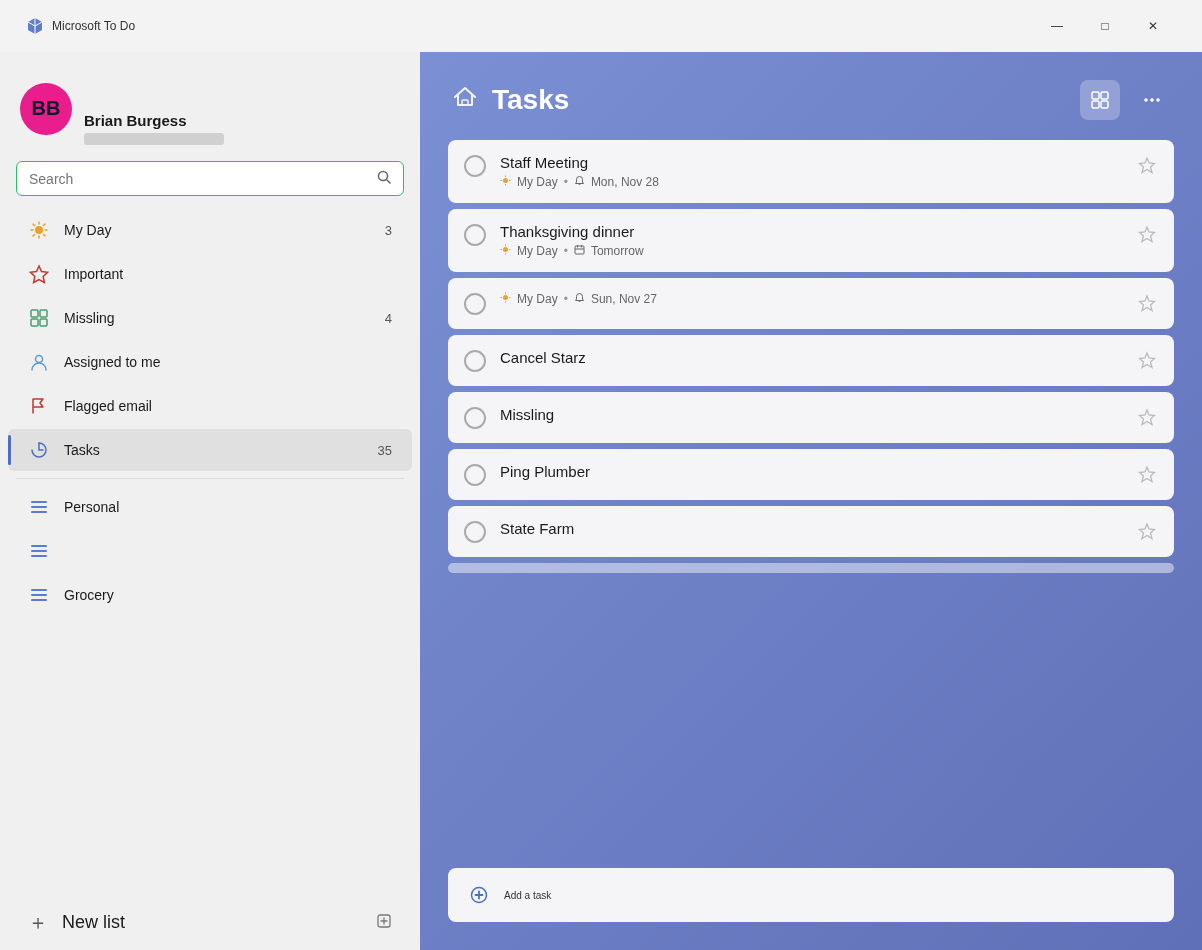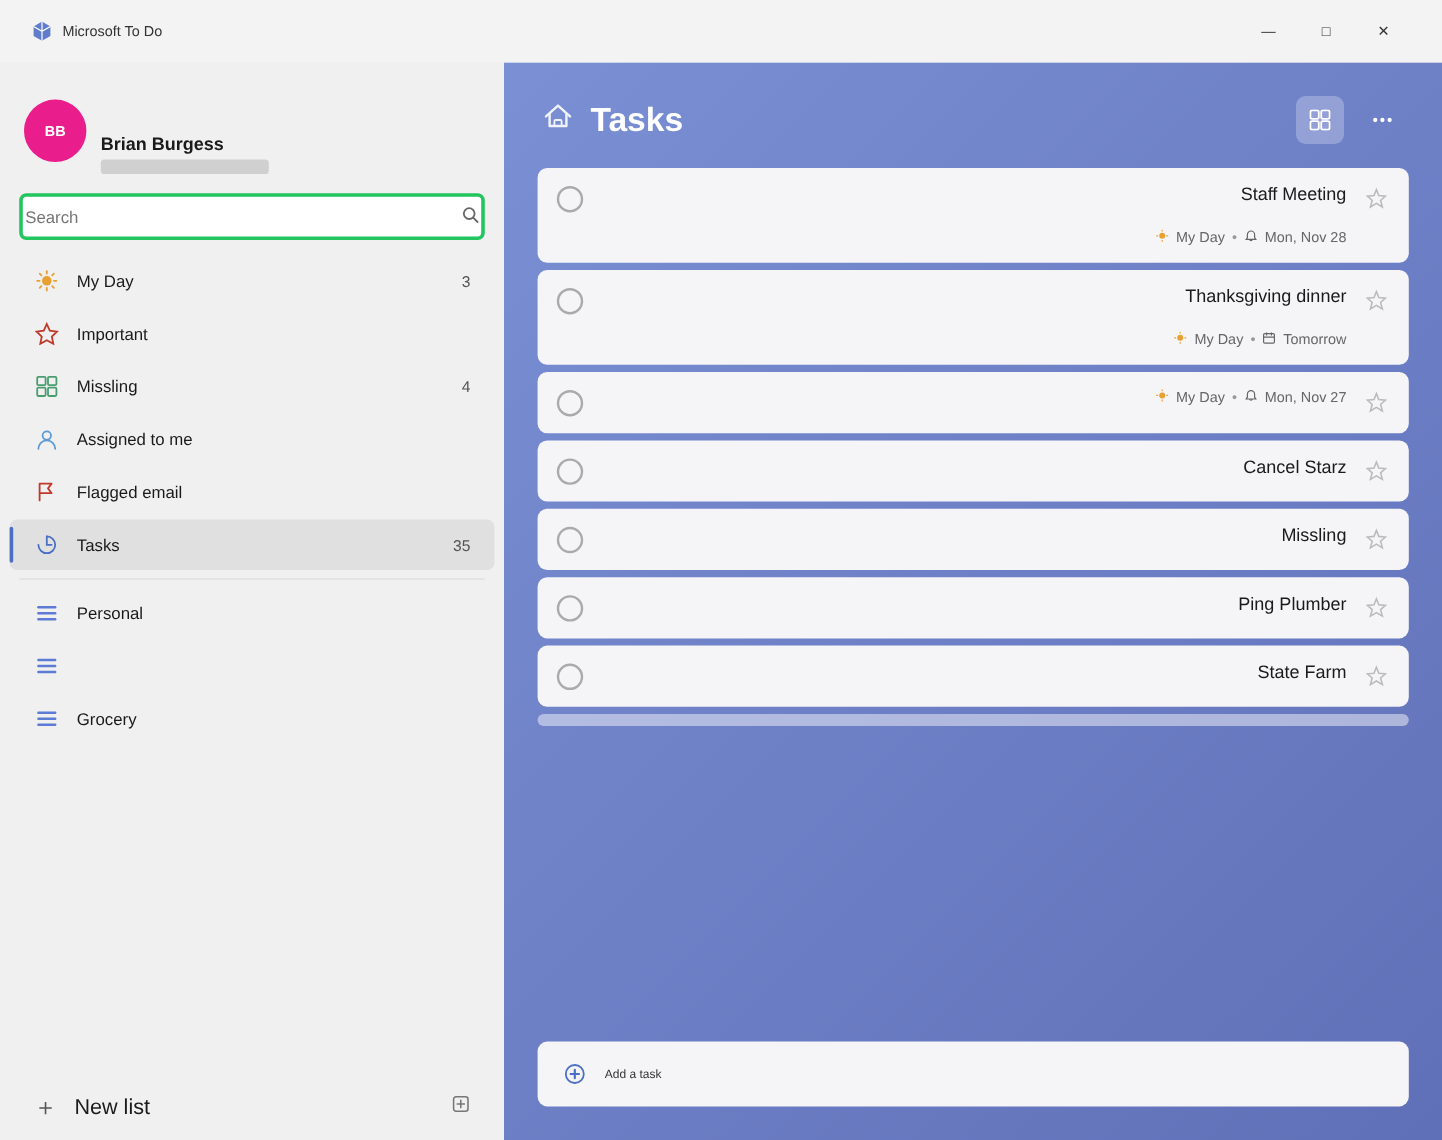--- a/index.html
+++ b/index.html
@@ -76,22 +76,22 @@
       gap: 12px;
     }
     .avatar {
       width: 52px;
       height: 52px;
       border-radius: 50%;
       background: #e91e8c;
       display: flex;
       align-items: center;
       justify-content: center;
-      color: #ffffff;
-      font-size: 12px;
+      color: #0f172a;
+      font-size: 20px;
       font-weight: 600;
       flex-shrink: 0;
     }
     .profile-info {
       display: flex;
       flex-direction: column;
       gap: 4px;
     }
     .profile-name {
       font-size: 15px;
@@ -107,23 +107,23 @@
     }
 
     
     .search-container {
       padding: 0 16px 12px 16px;
     }
     .search-box {
       display: flex;
       align-items: center;
       background: white;
-      border: 3px solid #22c55e;
+      border: 1px solid #22c55e;
       border-radius: 6px;
-      padding: 8px 2px;
+      padding: 8px 12px;
       gap: 8px;
     }
     .search-input {
       border: none;
       outline: none;
       font-size: 14px;
       color: #555;
       flex: 1;
       background: transparent;
     }
@@ -301,22 +301,21 @@
       border-radius: 50%;
       border: 2px solid #aaa;
       flex-shrink: 0;
       margin-top: 1px;
       cursor: pointer;
     }
     .task-body {
       flex: 1;
       display: flex;
       flex-direction: column;
-      gap: 20px;
-      align-items: flex-end;
+      gap: 4px;
     }
     .task-title {
       font-size: 15px;
       color: #1a1a1a;
       font-weight: 400;
     }
     .task-meta {
       display: flex;
       align-items: center;
       gap: 6px;
@@ -638,21 +637,21 @@
               </svg>
             </span>
             <span style="color:#666;">My Day</span>
             <span style="color:#999;">•</span>
             <span style="color:#666;">
               <svg width="11" height="11" viewBox="0 0 11 11" fill="none">
                 <path d="M5.5 1.5A3 3 0 0 1 8.5 4.5V7l1 1.5H1.5L2.5 7V4.5A3 3 0 0 1 5.5 1.5z" stroke="#666" stroke-width="1"></path>
                 <path d="M4.5 8.5a1 1 0 0 0 2 0" stroke="#666" stroke-width="1"></path>
               </svg>
             </span>
-            <span style="color:#666;">Mon, Nov 27</span>
+            <span style="color:#666;">Sun, Nov 27</span>
           </div>
         </div>
         <div class="task-star">
           <svg width="18" height="18" viewBox="0 0 18 18" fill="none">
             <polygon points="9,2 11,7 16.5,7.5 12.5,11 14,16.5 9,13.5 4,16.5 5.5,11 1.5,7.5 7,7" stroke="#bbb" stroke-width="1.3" fill="none"></polygon>
           </svg>
         </div>
       </div>
 
       <div class="task-item">

